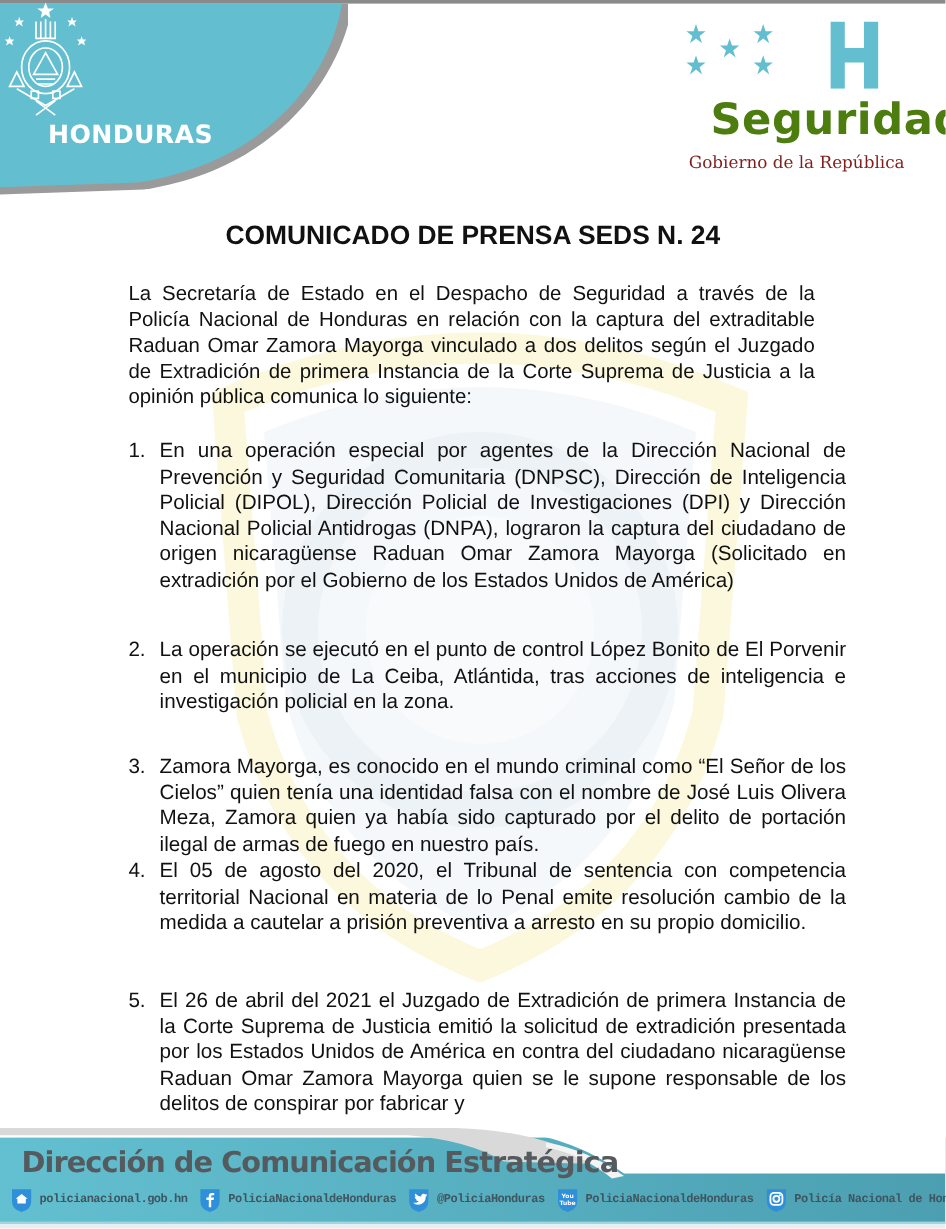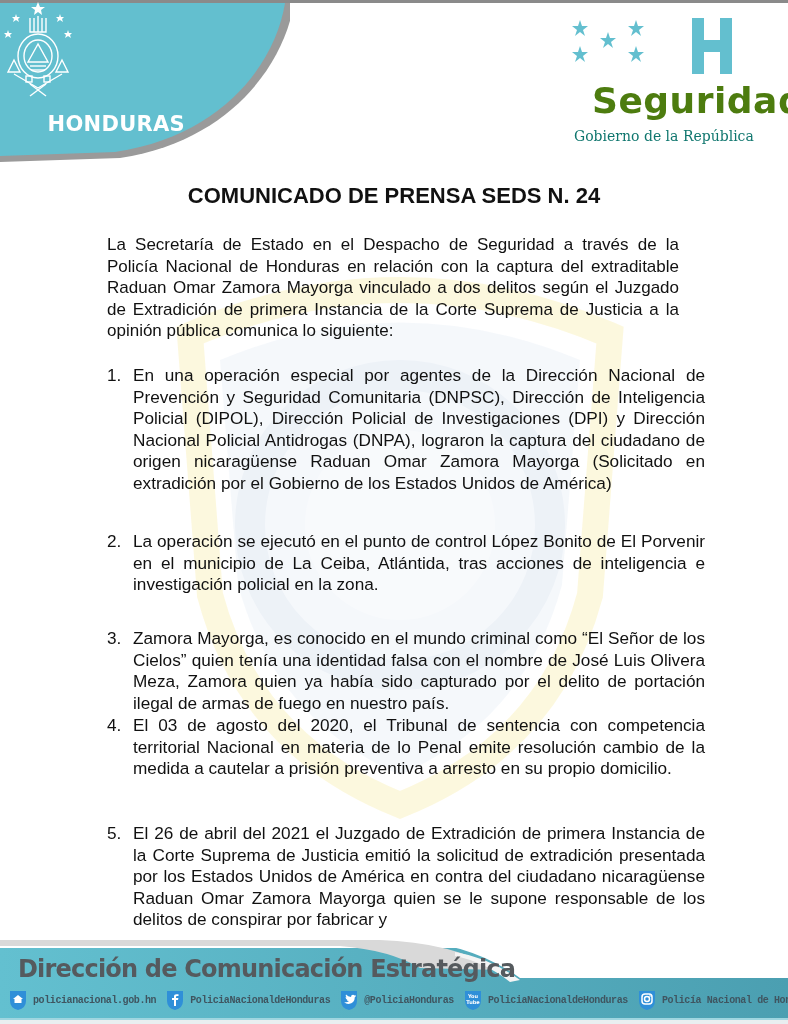--- a/index.html
+++ b/index.html
@@ -9,35 +9,35 @@
     font-family: "Liberation Sans", sans-serif;
     color: #111;
   }
   .top-line { position: absolute; left: 0; top: 0; width: 788px; height: 3px; background: #8a8a8a; }
 
   
   .hn-banner { position: absolute; left: 0; top: 0; width: 290px; height: 170px; }
   .hn-banner svg { position: absolute; left: 0; top: 0; }
   .hn-emblem { position: absolute; left: 74px; top: 8px; width: 76px; height: 100px; }
   .hn-name {
-    position: absolute; left: 40px; top: 112px; width: 145px; text-align: right;
+    position: absolute; left: 40px; top: 100px; width: 145px; text-align: left;
     color: #ffffff; font-weight: bold; font-size: 21px; letter-spacing: 0.3px;
     font-family: "DejaVu Sans", sans-serif;
   }
 
   
   .seg-logo { position: absolute; left: 568px; top: 14px; width: 220px; height: 140px; }
   .seg-stars { position: absolute; left: 0; top: 0; width: 110px; height: 60px; }
   .seg-H { position: absolute; left: 124px; top: 4px; width: 40px; height: 56px; }
   .seg-word {
     position: absolute; left: 4px; top: 66px; font-size: 36px; font-weight: bold;
     color: #4d7c0f; font-family: "DejaVu Sans", sans-serif; letter-spacing: 0.5px; margin-left: 20px;
   }
   .seg-sub {
-    position: absolute; left: 6px; top: 114px; font-size: 14px; color: #0f766e;
+    position: absolute; left: 6px; top: 114px; font-size: 14px; color: #7f1d1d;
     font-family: "DejaVu Serif", serif;
   }
 
   
   .watermark { position: absolute; left: 150px; top: 265px; width: 500px; height: 560px; opacity: 0.55; }
 
   
   .title {
     position: absolute; left: 0; top: 183px; width: 788px; text-align: center;
     font-size: 22px; font-weight: bold; color: #111;
@@ -147,21 +147,21 @@
   <li class="item item-2">
     <span class="num">2.</span>
     <span>La operación se ejecutó en el punto de control López Bonito de El Porvenir en el municipio de La Ceiba, Atlántida, tras acciones de inteligencia e investigación policial en la zona.</span>
   </li>
   <li class="item item-3">
     <span class="num">3.</span>
     <span>Zamora Mayorga, es conocido en el mundo criminal como “El Señor de los Cielos” quien tenía una identidad falsa con el nombre de José Luis Olivera Meza, Zamora quien ya había sido capturado por el delito de portación ilegal de armas de fuego en nuestro país.</span>
   </li>
   <li class="item item-4">
     <span class="num">4.</span>
-    <span>El 03 de agosto del 2020, el Tribunal de sentencia con competencia territorial Nacional en materia de lo Penal emite resolución cambio de la medida a cautelar a prisión preventiva a arresto en su propio domicilio.</span>
+    <span>El 05 de agosto del 2020, el Tribunal de sentencia con competencia territorial Nacional en materia de lo Penal emite resolución cambio de la medida a cautelar a prisión preventiva a arresto en su propio domicilio.</span>
   </li>
   <li class="item item-5">
     <span class="num">5.</span>
     <span>El 26 de abril del 2021 el Juzgado de Extradición de primera Instancia de la Corte Suprema de Justicia emitió la solicitud de extradición presentada por los Estados Unidos de América en contra del ciudadano nicaragüense Raduan Omar Zamora Mayorga quien se le supone responsable de los delitos de conspirar por fabricar y</span>
   </li>
 </ol>
 
 <div class="footer">
   <svg class="bg" width="788" height="84" viewBox="0 0 788 84">
     <defs>

